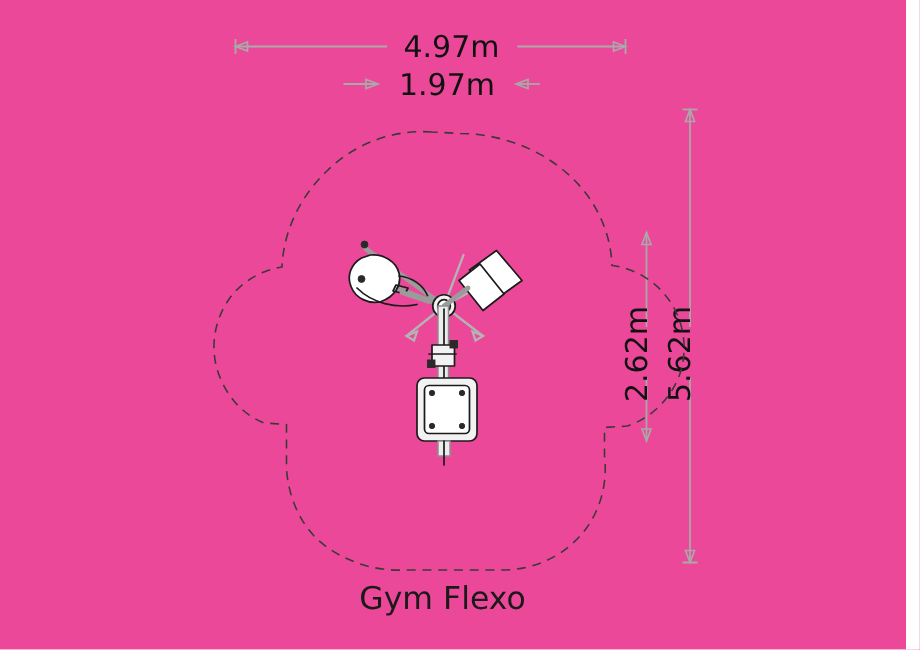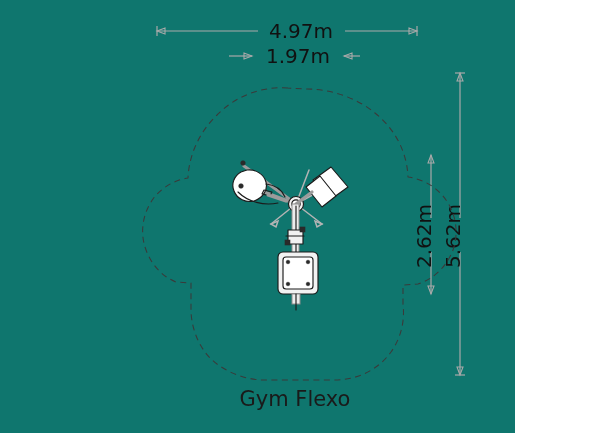--- a/index.html
+++ b/index.html
@@ -5,23 +5,23 @@
   html, body {
     margin: 0;
     padding: 0;
     background: #ffffff;
   }
   body {
     font-family: "DejaVu Sans", sans-serif;
   }
   #canvas {
     position: relative;
-    width: 515px;
+    width: 604px;
     height: 433px;
-    background: #0f766e;
+    background: #ec4899;
     overflow: hidden;
   }
   #plan-svg {
     position: absolute;
     left: 0;
     top: 0;
     width: 613px;
     height: 433px;
   }
   .dim-text {

